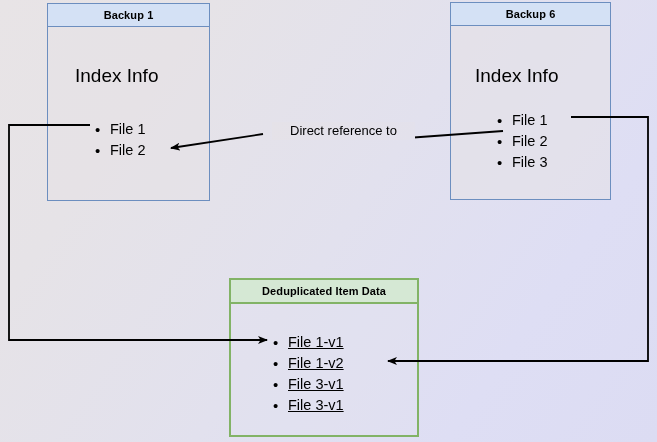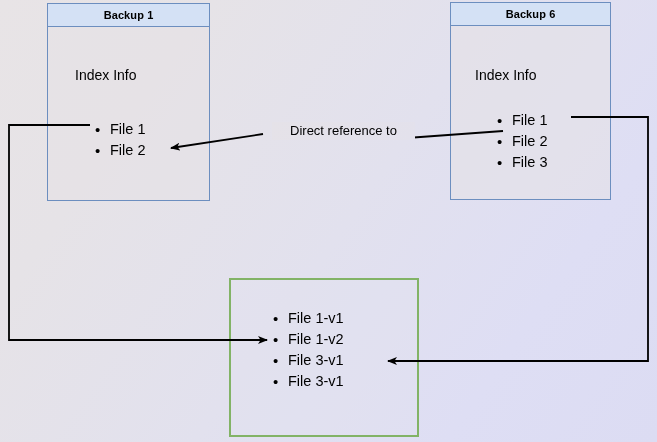--- a/index.html
+++ b/index.html
@@ -68,21 +68,21 @@
     border: 2px solid #82b366;
     background: rgba(226,226,240,0.32);
   }
   .node.green .title {
     background: #d5e8d4;
     border-bottom: 2px solid #82b366;
   }
 
   .heading {
     position: absolute;
-    font-size: 14px;
+    font-size: 19px;
     line-height: 15px;
     color: #000;
     white-space: nowrap;
   }
 
   ul.filelist {
     position: absolute;
     margin: 0;
     padding: 0;
     list-style: none;
@@ -160,22 +160,23 @@
       <div class="heading" style="left:24px; top:42px;">Index Info</div>
       <ul class="filelist" style="left:46px; top:84px;">
         <li>File 1</li>
         <li>File 2</li>
         <li>File 3</li>
       </ul>
     </div>
   </div>
 
   <div class="node green" style="left:229px; top:278px; width:190px; height:159px;">
+    <div class="title">Deduplicated Item Data</div>
     <div class="body" style="height:133px;">
-      <ul class="filelist" style="left:42px; top:28px;">
+      <ul class="filelist" style="left:42px; top:28px;text-decoration:underline;">
         <li>File 1-v1</li>
         <li>File 1-v2</li>
         <li>File 3-v1</li>
         <li>File 3-v1</li>
       </ul>
     </div>
   </div>
 
   <div id="edge-label" style="left:272px; top:122px; width:135px;">
     <div>Direct reference to</div>

